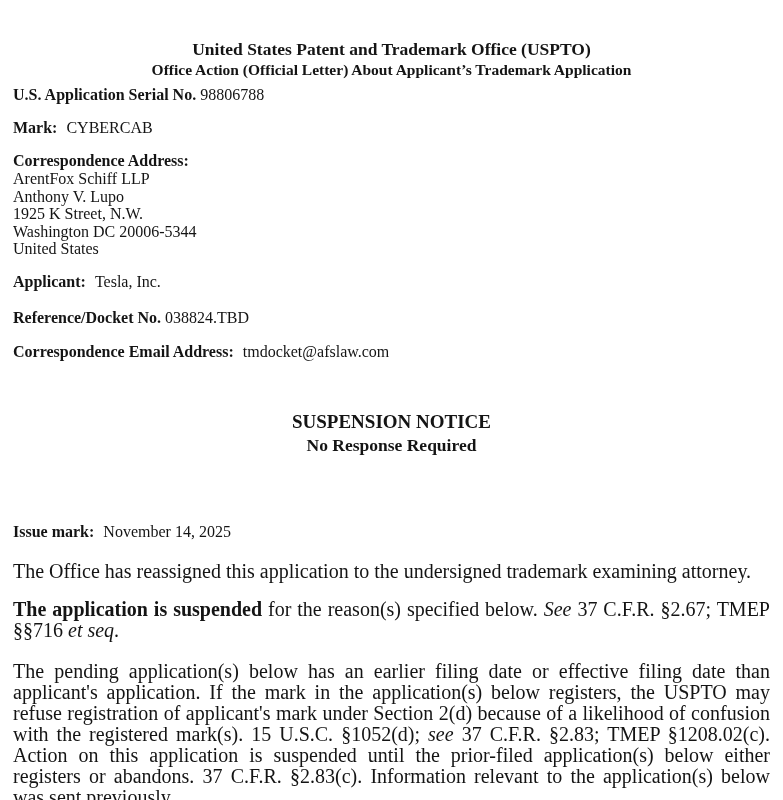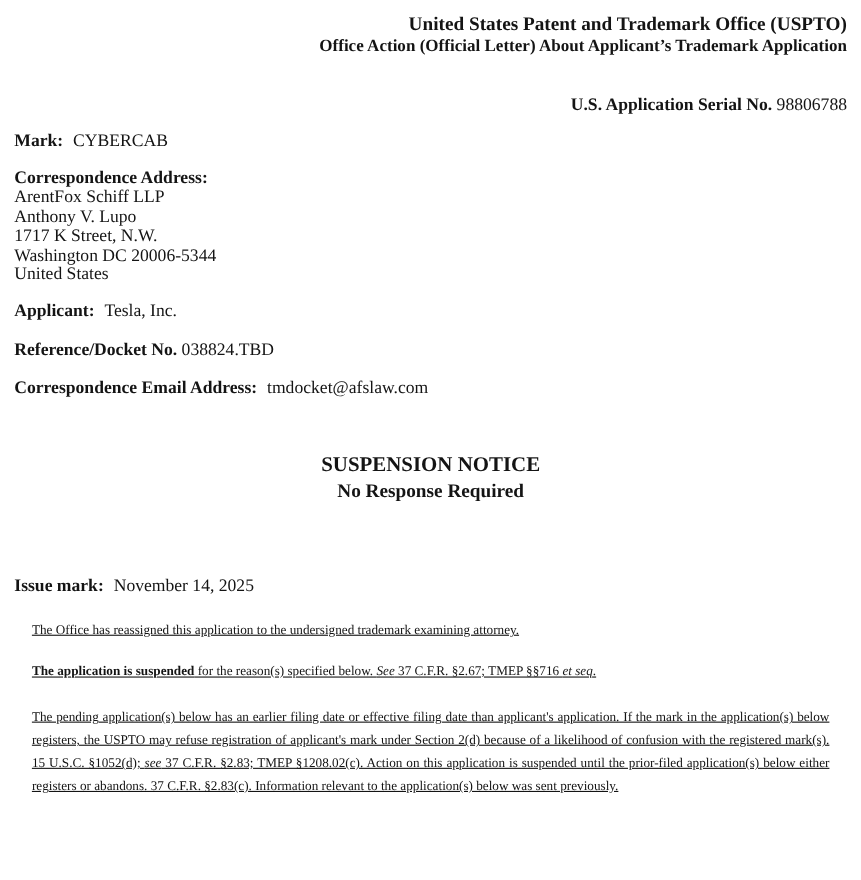--- a/index.html
+++ b/index.html
@@ -7,48 +7,47 @@
   .page {
     width: 783px;
     height: 800px;
     background: #ffffff;
     color: #141414;
     font-family: "Liberation Serif", "DejaVu Serif", serif;
     overflow: hidden;
   }
   .content { padding: 10px 13px 0 13px; }
 
-  .doc-header { text-align: right; font-weight: bold; }
+  .doc-header { text-align: center; font-weight: bold; margin-top: 28px; }
   .doc-title { font-size: 17.5px; line-height: 1.3; }
   .doc-subtitle { font-size: 15.5px; line-height: 1.2; }
 
   .field { font-size: 16px; line-height: 19px; }
   .field .lbl { font-weight: bold; }
   .gap-sm { margin-left: 4px; }
   .gap-md { margin-left: 9px; }
 
-  .field-serial { margin-top: 35px; text-align: right; }
+  .field-serial { margin-top: 6px; }
   .field-mark { margin-top: 14px; }
   .address-label { margin-top: 14px; font-weight: bold; font-size: 16px; line-height: 19px; }
   .address-line { font-size: 16px; line-height: 17.5px; }
   .field-applicant { margin-top: 14px; }
   .field-docket { margin-top: 17px; }
   .field-email { margin-top: 15px; }
 
   .notice { margin-top: 48px; text-align: center; font-weight: bold; }
   .notice-title { font-size: 19px; line-height: 1.35; }
   .notice-subtitle { font-size: 17.5px; line-height: 1.35; }
 
   .field-issuedate { margin-top: 64px; }
 
   .para {
-    font-size: 12px;
+    font-size: 20px;
     line-height: 21px;
-    margin: 16px;
-    text-decoration: underline;
+    margin: 0;
   }
   .para-reassigned { margin-top: 20px; }
   .para-suspended { margin-top: 17px; text-align: justify; }
   .para-pending { margin-top: 20px; text-align: justify; }
   .b { font-weight: bold; }
   .i { font-style: italic; }
 </style>
 </head>
 <body>
 
@@ -61,21 +60,21 @@
     </div>
 
     <div class="field field-serial"><span class="lbl">U.S. Application Serial No.</span><span class="gap-sm">98806788</span></div>
 
     <div class="field field-mark"><span class="lbl">Mark:</span><span class="gap-md">CYBERCAB</span></div>
 
     <div class="address-label">Correspondence Address:</div>
     <div class="address-block">
       <div class="address-line">ArentFox Schiff LLP</div>
       <div class="address-line">Anthony V. Lupo</div>
-      <div class="address-line">1717 K Street, N.W.</div>
+      <div class="address-line">1925 K Street, N.W.</div>
       <div class="address-line">Washington DC 20006-5344</div>
       <div class="address-line">United States</div>
     </div>
 
     <div class="field field-applicant"><span class="lbl">Applicant:</span><span class="gap-md">Tesla, Inc.</span></div>
 
     <div class="field field-docket"><span class="lbl">Reference/Docket No.</span><span class="gap-sm">038824.TBD</span></div>
 
     <div class="field field-email"><span class="lbl">Correspondence Email Address:</span><span class="gap-md">tmdocket@afslaw.com</span></div>
 

